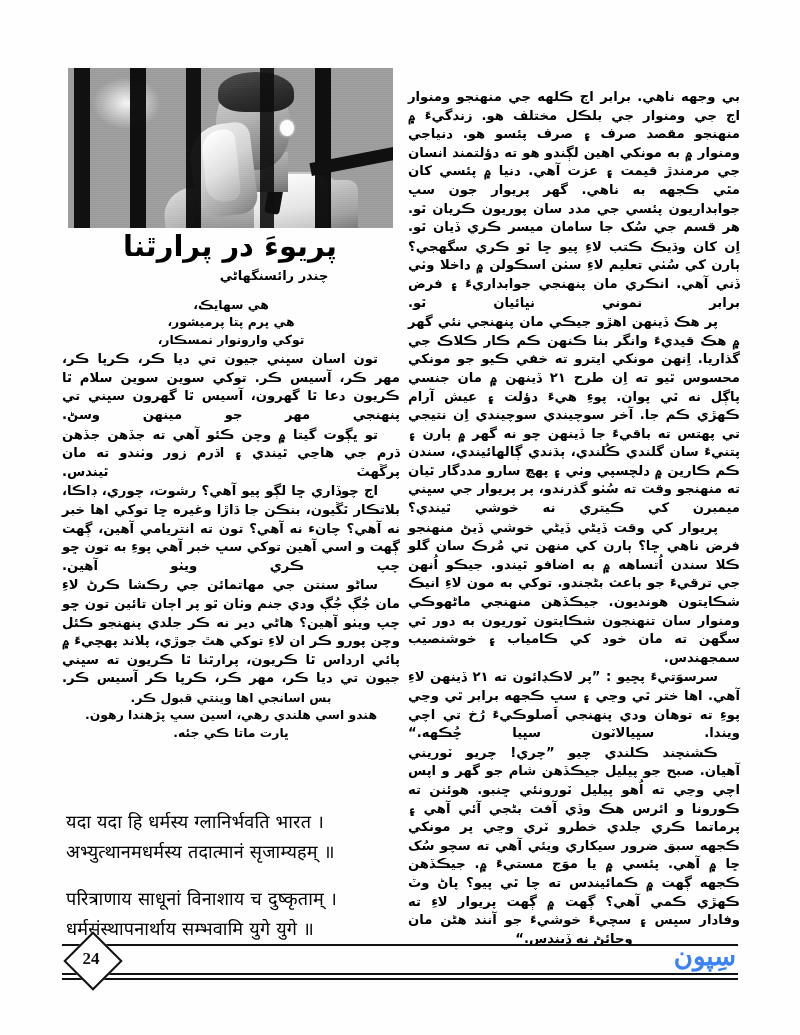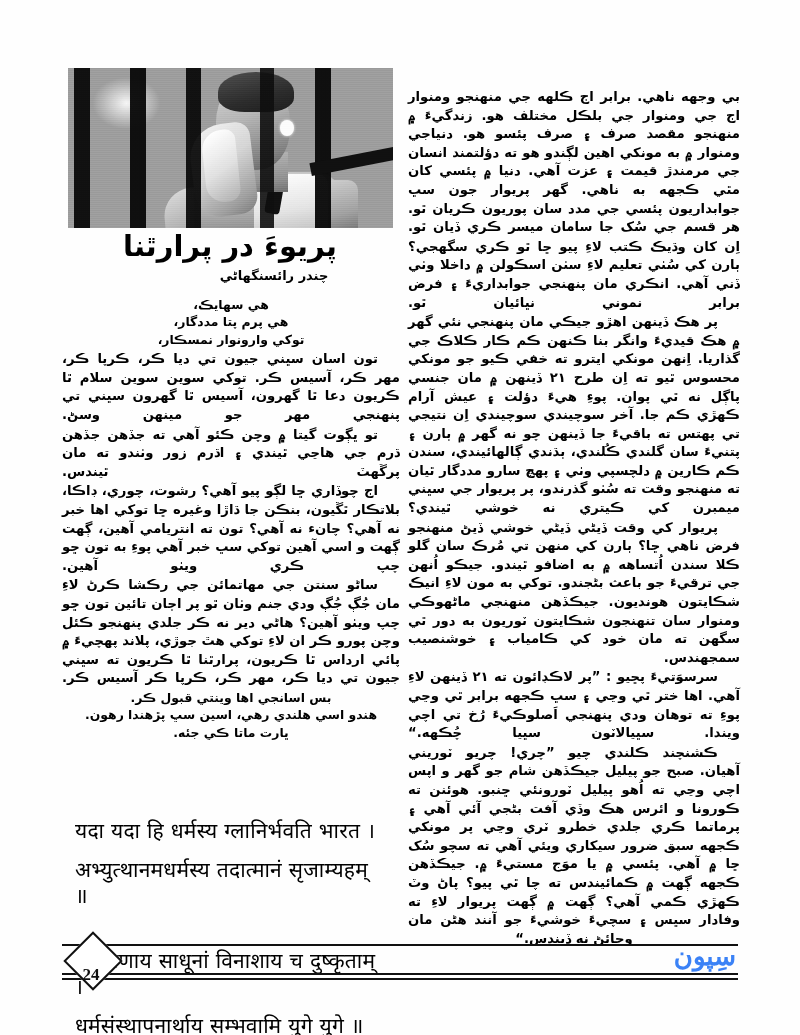--- a/index.html
+++ b/index.html
@@ -262,24 +262,24 @@
   .shloka-block {
     position: absolute;
     left: 62px;
     top: 805px;
     width: 338px;
     direction: ltr;
     text-align: left;
   }
   .shloka {
     font-family: "DejaVu Sans", sans-serif;
-    font-size: 21px;
+    font-size: 18px;
     line-height: 26px;
     font-weight: normal;
-    margin: 13px;
+    margin: 4px;
     letter-spacing: 0.2px;
     color: #000;
   }
   .shloka-gap { height: 13px; }
 
   
   .footer {
     position: absolute;
     left: 62px;
     top: 938px;
@@ -316,21 +316,21 @@
     top: 2px;
     width: 38px;
     height: 38px;
     border: 2px solid #111;
     transform: rotate(45deg);
     background: #fff;
   }
   .diamond-num {
     position: absolute;
     left: 10px;
-    top: 18px;
+    top: 2px;
     width: 38px;
     height: 38px;
     display: flex;
     align-items: center;
     justify-content: center;
     font-family: "Liberation Serif", serif;
     font-size: 17px;
     font-weight: bold;
     color: #111;
   }
@@ -371,21 +371,21 @@
       <div class="ph-grain"></div>
     </div>
   </div>
 
   <div class="title">پريوءَ در پرارٿنا</div>
   <div class="byline">چندر رائسنگهاڻي</div>
 
   <div class="col-left">
     <div class="verse-block">
       <p class="verse">هي سهايڪ،</p>
-      <p class="verse">هي پرم پتا مددگار،</p>
+      <p class="verse">هي پرم پتا پرميشور،</p>
       <p class="verse">توکي وارونوار نمسڪار،</p>
     </div>
     <p class="sd indent">تون اسان سڀني جيون تي ديا ڪر، ڪرپا ڪر، مهر ڪر، آسيس ڪر. توکي سوين سوين سلام ٿا ڪريون دعا ٿا گهرون، آسيس ٿا گهرون سڀني تي پنهنجي مهر جو مينهن وسڻ.</p>
     <p class="sd indent">تو ڀڳوت گيتا ۾ وچن ڪئو آهي ته جڏهن جڏهن ڌرم جي هاڃي ٿيندي ۽ اڌرم زور وٺندو ته مان پرڱهٽ ٿيندس.</p>
     <p class="sd indent">اڄ چوڏاري ڇا لڳو پيو آهي؟ رشوت، چوري، ڊاڪا، بلاتڪار ٿڱيون، بنڪن جا ڌاڙا وغيره ڇا توکي اها خبر نه آهي؟ چانء نه آهي؟ تون ته انتريامي آهين، ڳهت ڳهت و اسي آهين توکي سڀ خبر آهي پوءِ به تون ڇو چپ ڪري ويٺو آهين.</p>
     <p class="sd indent">ساڻو سنتن جي مهاتمائن جي رڪشا ڪرڻ لاءِ مان جُڳ جُڳ ودي جنم وٺان ٿو پر اڄان تائين تون ڇو چپ ويٺو آهين؟ هاڻي دير نه ڪر جلدي پنهنجو ڪئل وچن پورو ڪر ان لاءِ توکي هٿ جوڙي، پلاند پهچيءَ ۾ پائي ارداس ٿا ڪريون، پرارٿنا ٿا ڪريون ته سڀني جيون تي ديا ڪر، مهر ڪر، ڪرپا ڪر آسيس ڪر.</p>
     <p class="verse">بس اسانجي اها وينتي قبول ڪر.</p>
     <p class="verse">هندو اسي هلندي رهي، اسين سڀ پڙهندا رهون.</p>
     <p class="verse">ڀارت ماتا ڪي جئه.</p>
   </div>

